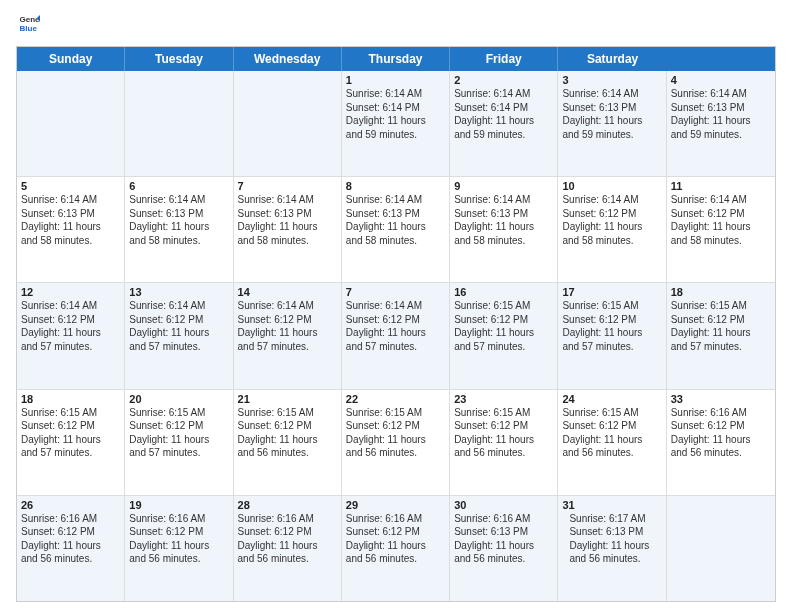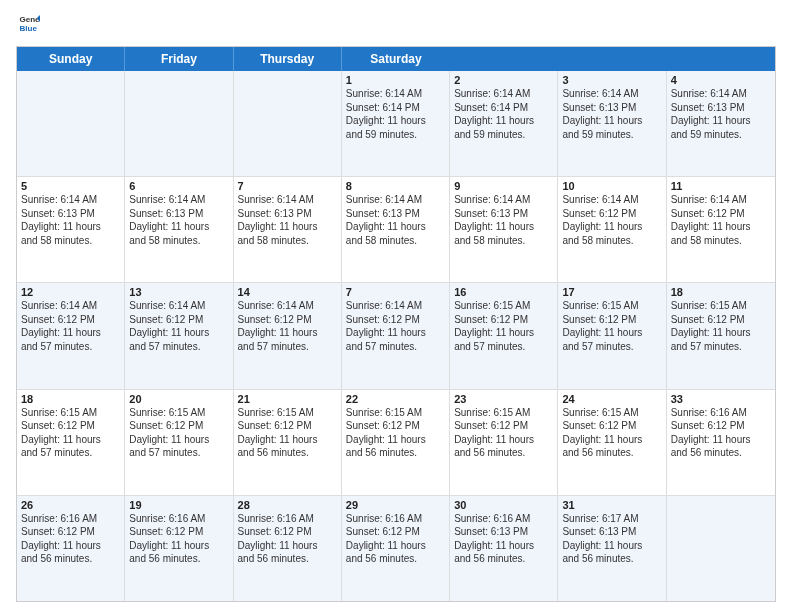--- a/index.html
+++ b/index.html
@@ -131,22 +131,24 @@
     </div>
     <div class="title-area">
       <div class="month-year"></div>
       <div class="location"></div>
     </div>
   </div>
 
   <div class="calendar">
     <div class="cal-header">
     <div class="cal-header-cell">Sunday</div>
+        <div class="cal-header-cell">Tuesday</div>
+        <div class="cal-header-cell">Wednesday</div>
+        <div class="cal-header-cell">Thursday</div>
         <div class="cal-header-cell">Friday</div>
-        <div class="cal-header-cell">Thursday</div>
         <div class="cal-header-cell">Saturday</div>
       </div>
     <div class="cal-body">
     <div class="cal-row">
           <div class="cal-cell empty alt-row"></div>
           <div class="cal-cell empty alt-row"></div>
           <div class="cal-cell empty alt-row"></div>
           <div class="cal-cell alt-row">
             <span class="day-num">1</span>
             <div class="cell-detail" style="white-space: pre-line;">Sunrise: 6:14 AM
@@ -360,21 +362,21 @@
           </div>
           <div class="cal-cell alt-row">
             <span class="day-num">30</span>
             <div class="cell-detail" style="white-space: pre-line;">Sunrise: 6:16 AM
 Sunset: 6:13 PM
 Daylight: 11 hours
 and 56 minutes.</div>
           </div>
           <div class="cal-cell alt-row">
             <span class="day-num">31</span>
-            <div class="cell-detail" style="white-space: pre-line;">Sunrise: 6:17 AM
+            <div class="cell-detail" style="white-space: pre-line; margin-left: 7px;">Sunrise: 6:17 AM
 Sunset: 6:13 PM
 Daylight: 11 hours
 and 56 minutes.</div>
           </div>
           <div class="cal-cell empty alt-row"></div>
         </div>
       </div>
   </div>
 </div>
 

